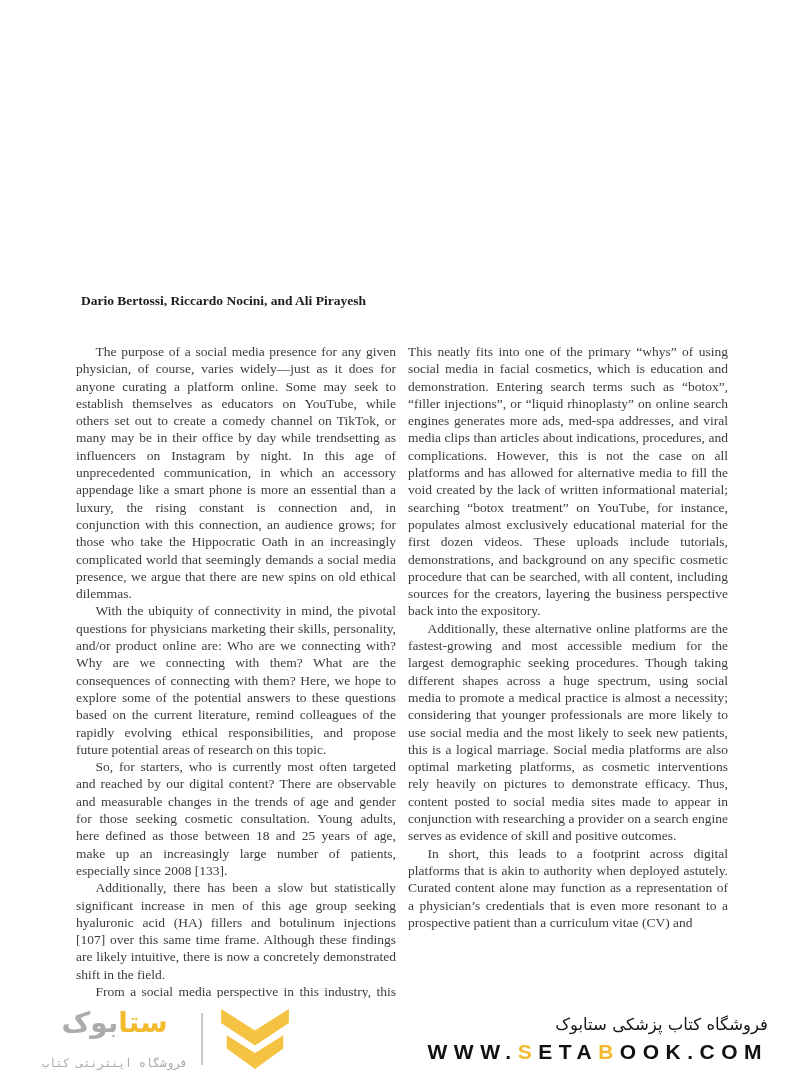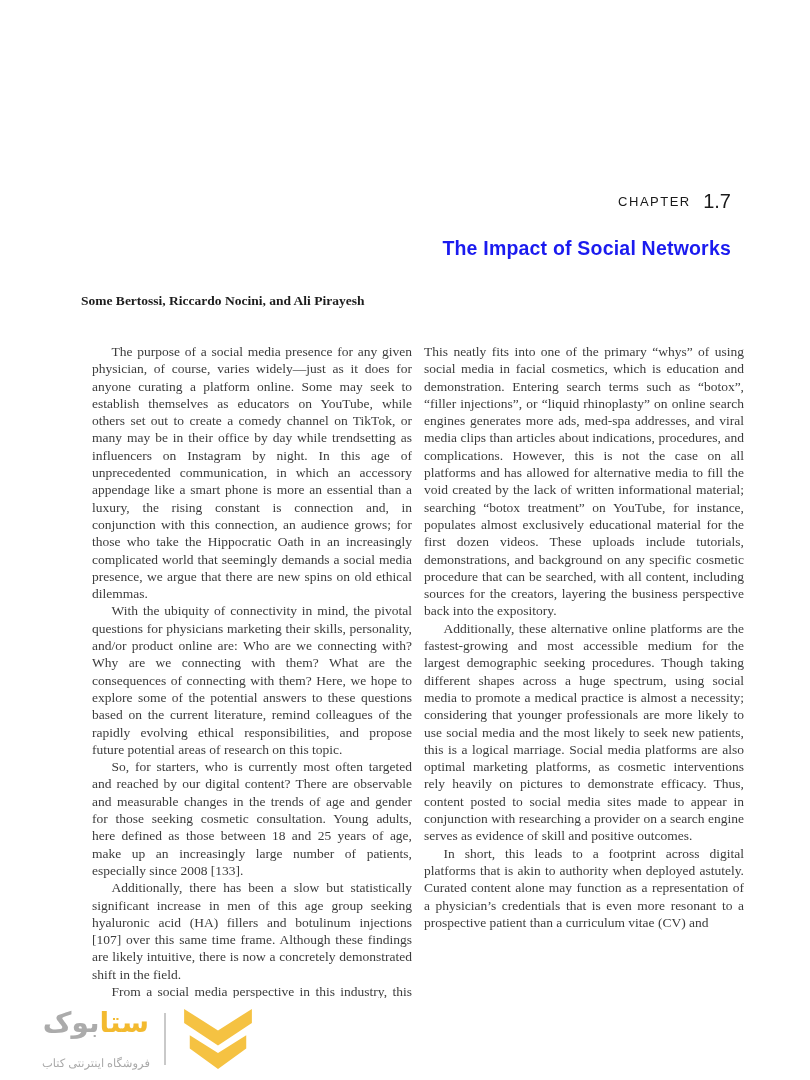--- a/index.html
+++ b/index.html
@@ -49,21 +49,21 @@
     font-family: "Liberation Serif", serif;
     font-weight: bold;
     font-size: 13.5px;
     color: #1d1d1d;
   }
 
   
   .columns {
     position: absolute;
     top: 343px;
-    left: 92px;
+    left: 76px;
     width: 652px;
     display: flex;
     gap: 12px;
   }
   .col {
     width: 320px;
     text-align: justify;
     font-size: 13.5px;
     line-height: 17.3px;
     color: #3c3c3c;
@@ -96,21 +96,21 @@
     font-family: "DejaVu Sans", sans-serif;
     font-size: 28px;
     font-weight: bold;
     line-height: 30px;
     white-space: nowrap;
   }
   .wordmark .wm-yellow { color: var(--brand-yellow, #F3BA2F); }
   .wordmark .wm-gray   { color: #ABABAB; }
   .wordmark-subtitle {
     direction: rtl;
-    font-family: Liberation Serif, serif;
+    font-family: Liberation Mono, monospace;
     font-size: 11.5px;
     color: #A9A9A9;
     margin-top: 18px;
     white-space: nowrap;
   }
   .brand-divider {
     width: 2px;
     height: 52px;
     background: #C9C9C9;
   }
@@ -134,29 +134,22 @@
     white-space: nowrap;
   }
   .site-url .seg-yellow { color: var(--brand-yellow, #F3BA2F); }
   .site-url .seg-dark   { color: #111111; }
 </style>
 </head>
 <body>
 
 <div class="page" style="--brand-yellow: #F3BA2F;">
 
-  <div class="chapter-header">
-    <div class="chapter-line">
-      <span class="chapter-label">CHAPTER</span>
-      <span class="chapter-number">1.7</span>
-    </div>
-    <div class="chapter-title" id="chapter-title" style="color: rgb(27, 27, 239);">The Impact of Social Networks</div>
-  </div>
 
-  <div class="authors">Some Bertossi, Riccardo Nocini, and Ali Pirayesh</div>
+  <div class="authors">Dario Bertossi, Riccardo Nocini, and Ali Pirayesh</div>
 
   <div class="columns">
     <div class="col col-left">
         <p>The purpose of a social media presence for any given physician, of course, varies widely—just as it does for anyone curating a platform online. Some may seek to establish themselves as educators on YouTube, while others set out to create a comedy channel on TikTok, or many may be in their office by day while trendsetting as influencers on Instagram by night. In this age of unprecedented communication, in which an accessory appendage like a smart phone is more an essential than a luxury, the rising constant is connection and, in conjunction with this connection, an audience grows; for those who take the Hippocratic Oath in an increasingly complicated world that seemingly demands a social media presence, we argue that there are new spins on old ethical dilemmas.</p>
         <p>With the ubiquity of connectivity in mind, the pivotal questions for physicians marketing their skills, personality, and/or product online are: Who are we connecting with? Why are we connecting with them? What are the consequences of connecting with them? Here, we hope to explore some of the potential answers to these questions based on the current literature, remind colleagues of the rapidly evolving ethical responsibilities, and propose future potential areas of research on this topic.</p>
         <p>So, for starters, who is currently most often targeted and reached by our digital content? There are observable and measurable changes in the trends of age and gender for those seeking cosmetic consultation. Young adults, here defined as those between 18 and 25 years of age, make up an increasingly large number of patients, especially since 2008 [133].</p>
         <p>Additionally, there has been a slow but statistically significant increase in men of this age group seeking hyaluronic acid (HA) fillers and botulinum injections [107] over this same time frame. Although these findings are likely intuitive, there is now a concretely demonstrated shift in the field.</p>
         <p>From a social media perspective in this industry, this means that professionals and patients alike are seeing more of the faces from this demographic going viral. This</p>
       </div>
     <div class="col col-right">
@@ -175,15 +168,19 @@
         <div class="wordmark-subtitle">فروشگاه اینترنتی کتاب</div>
       </div>
       <div class="brand-divider"></div>
       <div class="brand-chevron">
         <svg width="76" height="64" viewBox="0 0 80 68" xmlns="http://www.w3.org/2000/svg">
           <path d="M4 2 L40 25 L76 2 L76 17 L40 41 L4 17 Z" fill="#F5C242"></path>
           <path d="M10 30 L40 49 L70 30 L70 44 L40 66 L10 44 Z" fill="#F5C242"></path>
         </svg>
       </div>
     </div>
+    <div class="footer-right">
+      <div class="store-name-fa" dir="rtl">فروشگاه کتاب پزشکی ستابوک</div>
+      <div class="site-url"><span class="seg-dark">WWW.</span><span class="seg-yellow">S</span><span class="seg-dark">ETA</span><span class="seg-yellow">B</span><span class="seg-dark">OOK.COM</span></div>
+    </div>
   </div>
 
 </div>
 
 </body></html>

